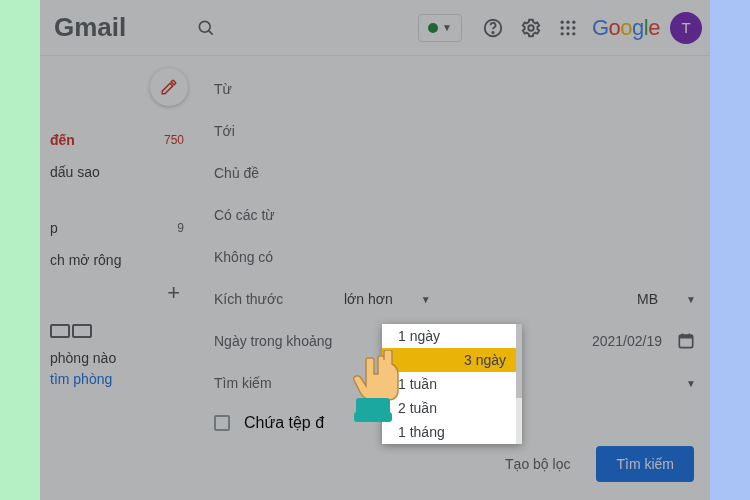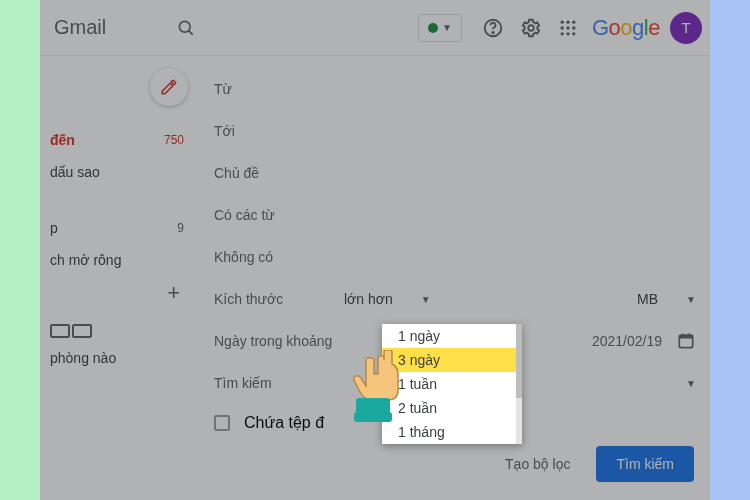--- a/index.html
+++ b/index.html
@@ -4,21 +4,21 @@
 <style>
 * { margin: 0; padding: 0; box-sizing: border-box; font-family: Arial, "Helvetica Neue", sans-serif; }
 body { width: 750px; height: 500px; overflow: hidden; position: relative; background: #fff; }
 
 .frame-left { position: absolute; left: 0; top: 0; width: 40px; height: 500px; background: #b5f0c4; z-index: 1; }
 .frame-right { position: absolute; right: 0; top: 0; width: 40px; height: 500px; background: #a9c3f7; z-index: 1; }
 
 .app { position: absolute; left: 40px; top: 0; width: 670px; height: 500px; background: #fff; }
 
 .topbar { height: 56px; display: flex; align-items: center; padding: 0 8px; border-bottom: 1px solid #eee; }
-.logo { font-size: 20px; color: #5f6368; font-weight: 400; padding-left: 6px; }
+.logo { font-size: 26px; color: #5f6368; font-weight: 700; padding-left: 6px; }
 .search-ic { margin-left: 70px; color: #5f6368; }
 .spacer { flex: 1; }
 .presence { width: 44px; height: 28px; border: 1px solid #dadce0; border-radius: 4px; display: flex; align-items: center; justify-content: center; gap: 4px; margin-right: 12px; }
 .dot-green { width: 10px; height: 10px; border-radius: 50%; background: #1e8e3e; }
 .caret-sm { font-size: 10px; color: #5f6368; }
 .top-ic { color: #5f6368; margin: 0 8px; cursor: pointer; }
 .g-logo-wrap { display: flex; align-items: center; gap: 10px; margin-left: 6px; }
 .google-word { font-size: 22px; font-weight: 500; letter-spacing: -0.5px; }
 .g-b { color:#4285F4 } .g-r { color:#EA4335 } .g-y { color:#FBBC05 } .g-g { color:#34A853 }
 .avatar { width: 32px; height: 32px; border-radius: 50%; background: #7b2cbf; color: #fff; display: flex; align-items: center; justify-content: center; font-size: 15px; font-weight: 500; }
@@ -44,21 +44,21 @@
 .date-val { margin-left: auto; color:#5f6368; display:flex; align-items:center; gap: 14px; }
 .cal-ic { color:#5f6368; }
 .chk-row { display:flex; align-items:center; gap: 14px; margin-top: 10px; }
 .chk { width:16px; height:16px; border:2px solid #9aa0a6; border-radius:2px; }
 .actions { position:absolute; bottom: 18px; right: 16px; display:flex; align-items:center; gap: 26px; font-size:14px; }
 .link-btn { color:#5f6368; }
 .primary-btn { background:#1a73e8; color:#fff; padding: 10px 20px; border-radius: 4px; font-weight: 500; }
 
 .dropdown { position:absolute; left: 342px; top: 324px; width: 140px; background:#fff; box-shadow: 0 2px 8px rgba(0,0,0,0.35); z-index: 5; }
 .dd-item { padding: 4px 16px; font-size: 14px; color:#3c4043; }
-.dd-sel { background:#fde047; }
+.dd-sel { background:#eab308;text-align:right; }
 .dd-scroll { position:absolute; right:0; top:0; width:6px; height:100%; background:#e4e4e4; }
 .dd-thumb { position:absolute; right:0; top:0; width:6px; height:62%; background:#bdbdbd; }
 
 .dim-overlay { position:absolute; inset:0; background: rgba(32,33,36,0.35); z-index: 3; pointer-events:none; }
 
 .hand { position:absolute; left: 300px; top: 350px; z-index: 6; }
 
 svg { display:block; }
 </style>
 </head>
@@ -139,20 +139,21 @@
       <div class="sb-item">
           <span>ch mở rông</span>
         </div>
       <span class="sb-plus">+</span>
       <div class="meet-icons">
         <div class="meet-sq"></div>
           <div class="meet-sq"></div>
       </div>
       <div class="sb-footer">
         <div>phòng nào</div>
+        <div class="sb-link">tìm phòng</div>
       </div>
     </div>
 
     <div class="panel">
       <div class="row">
           <span class="lbl">Từ</span>
         </div>
       <div class="row">
           <span class="lbl">Tới</span>
         </div>

